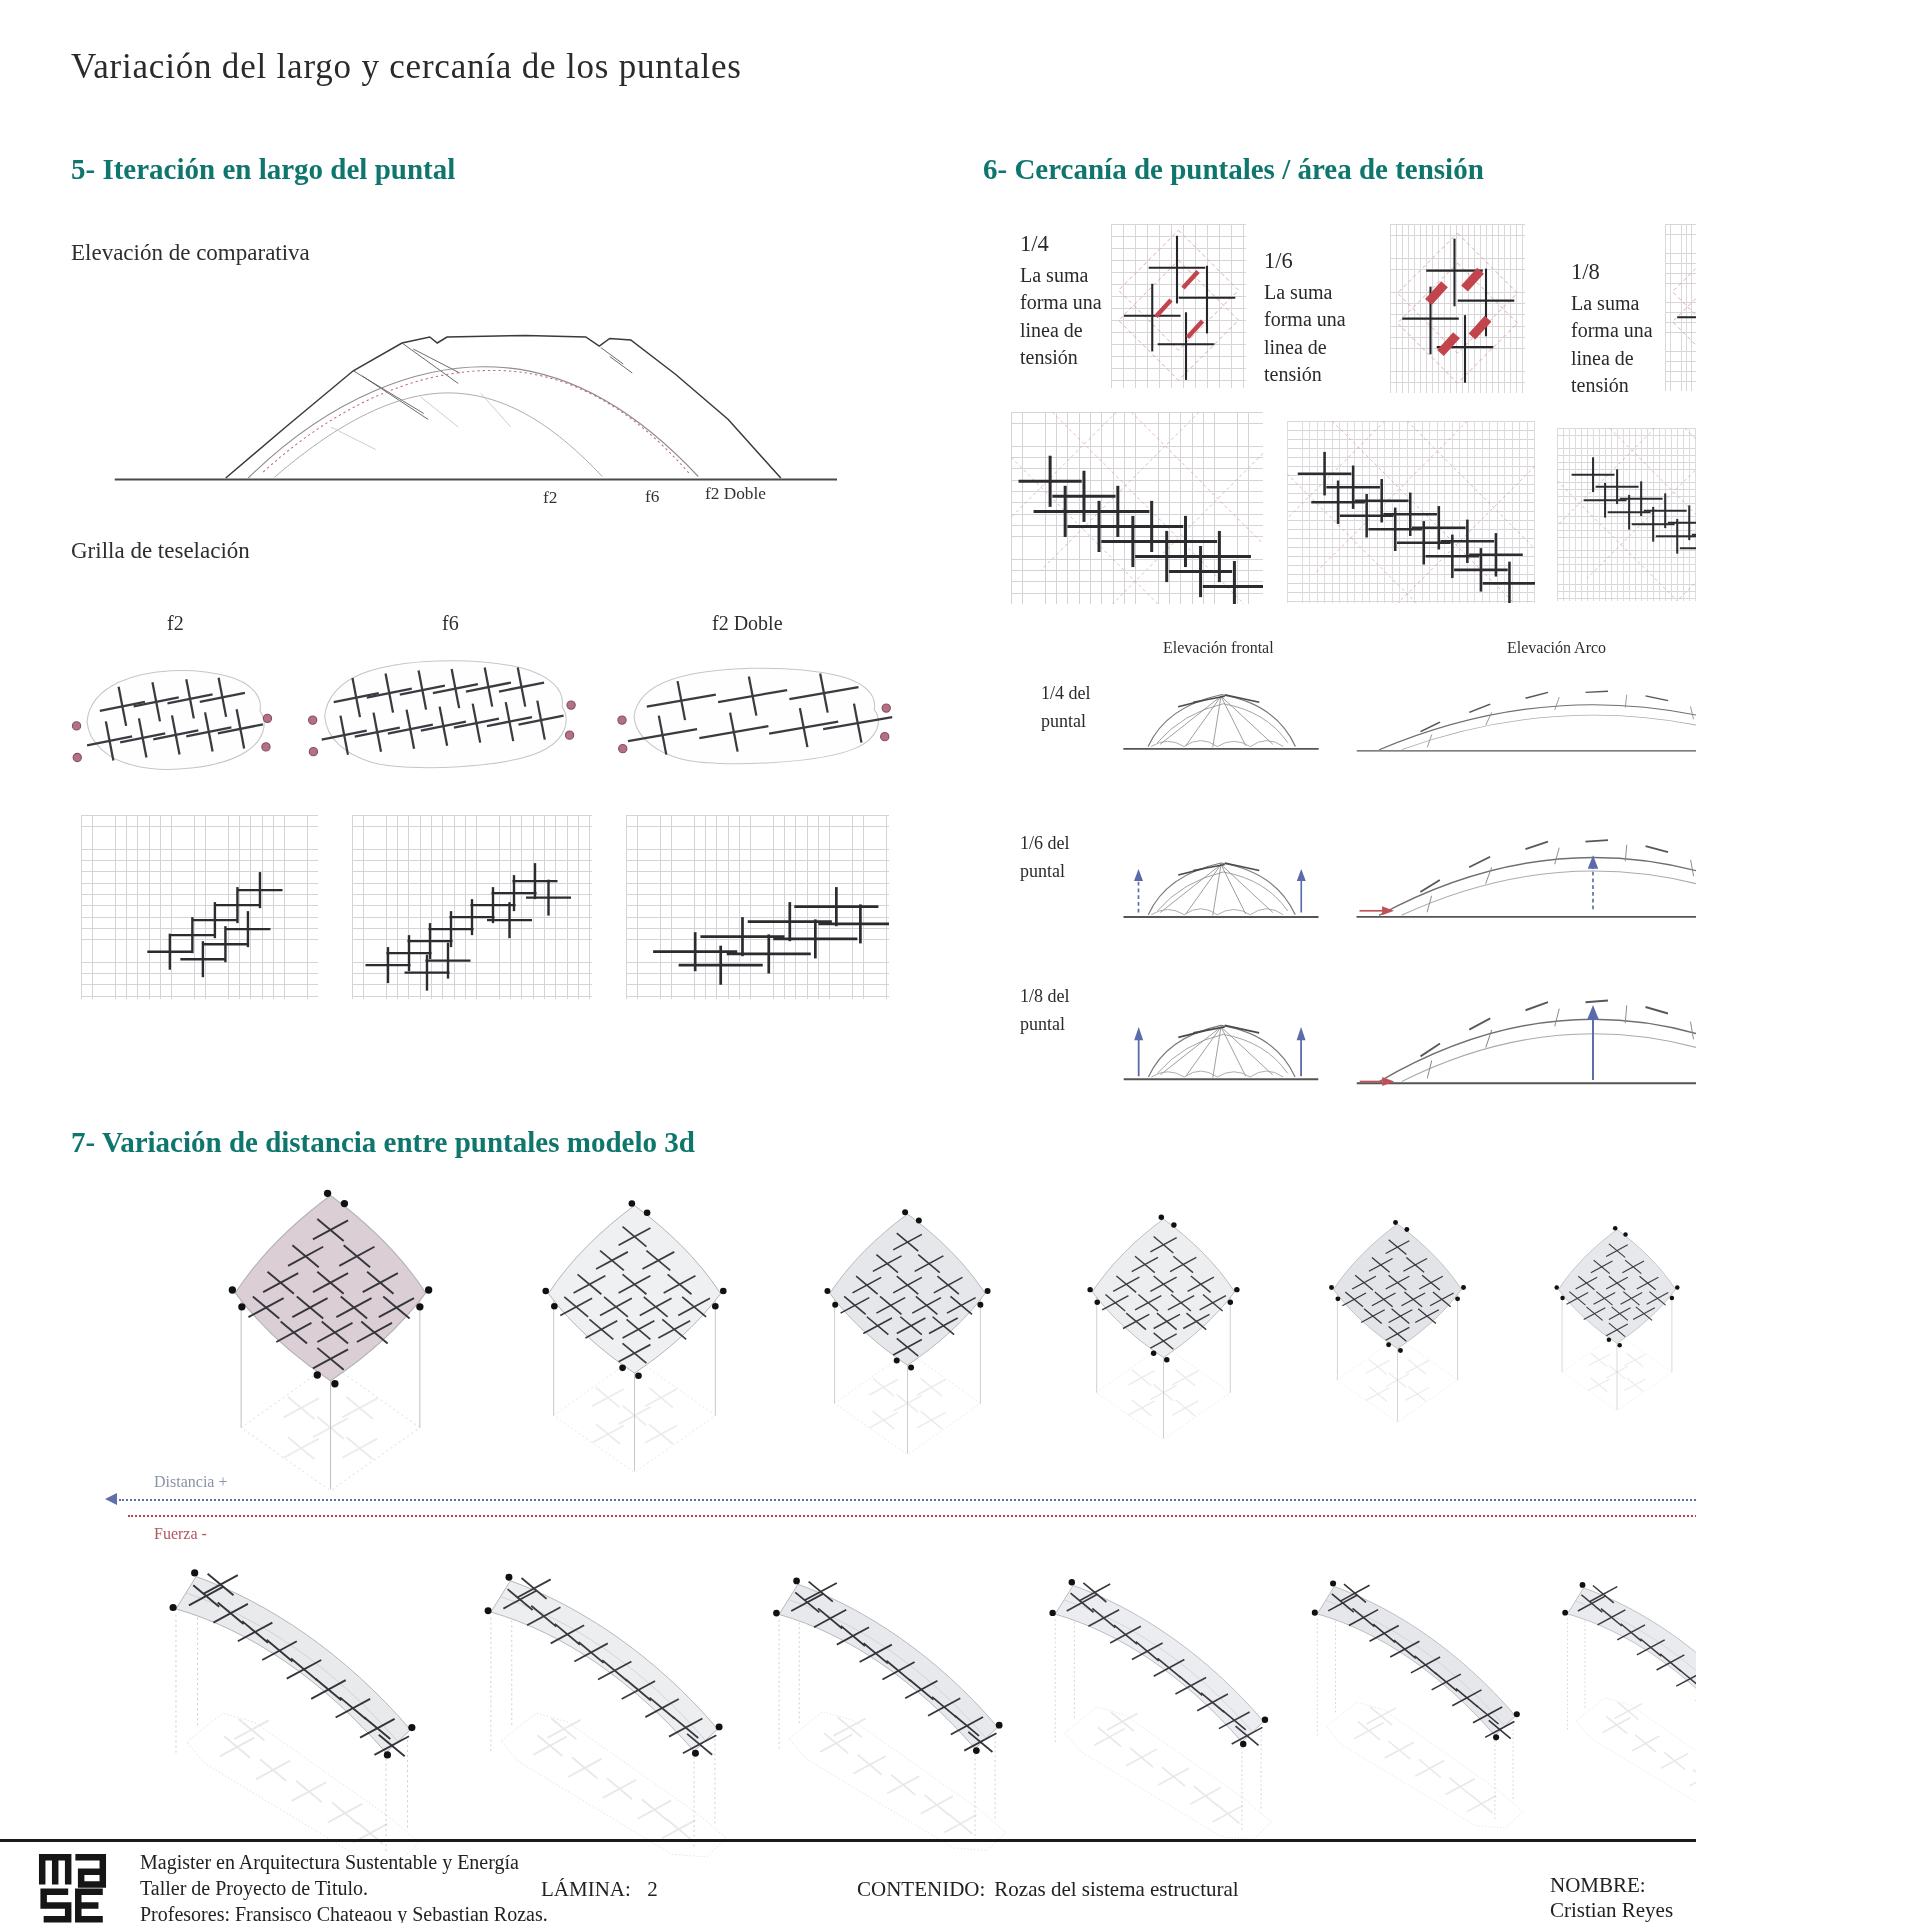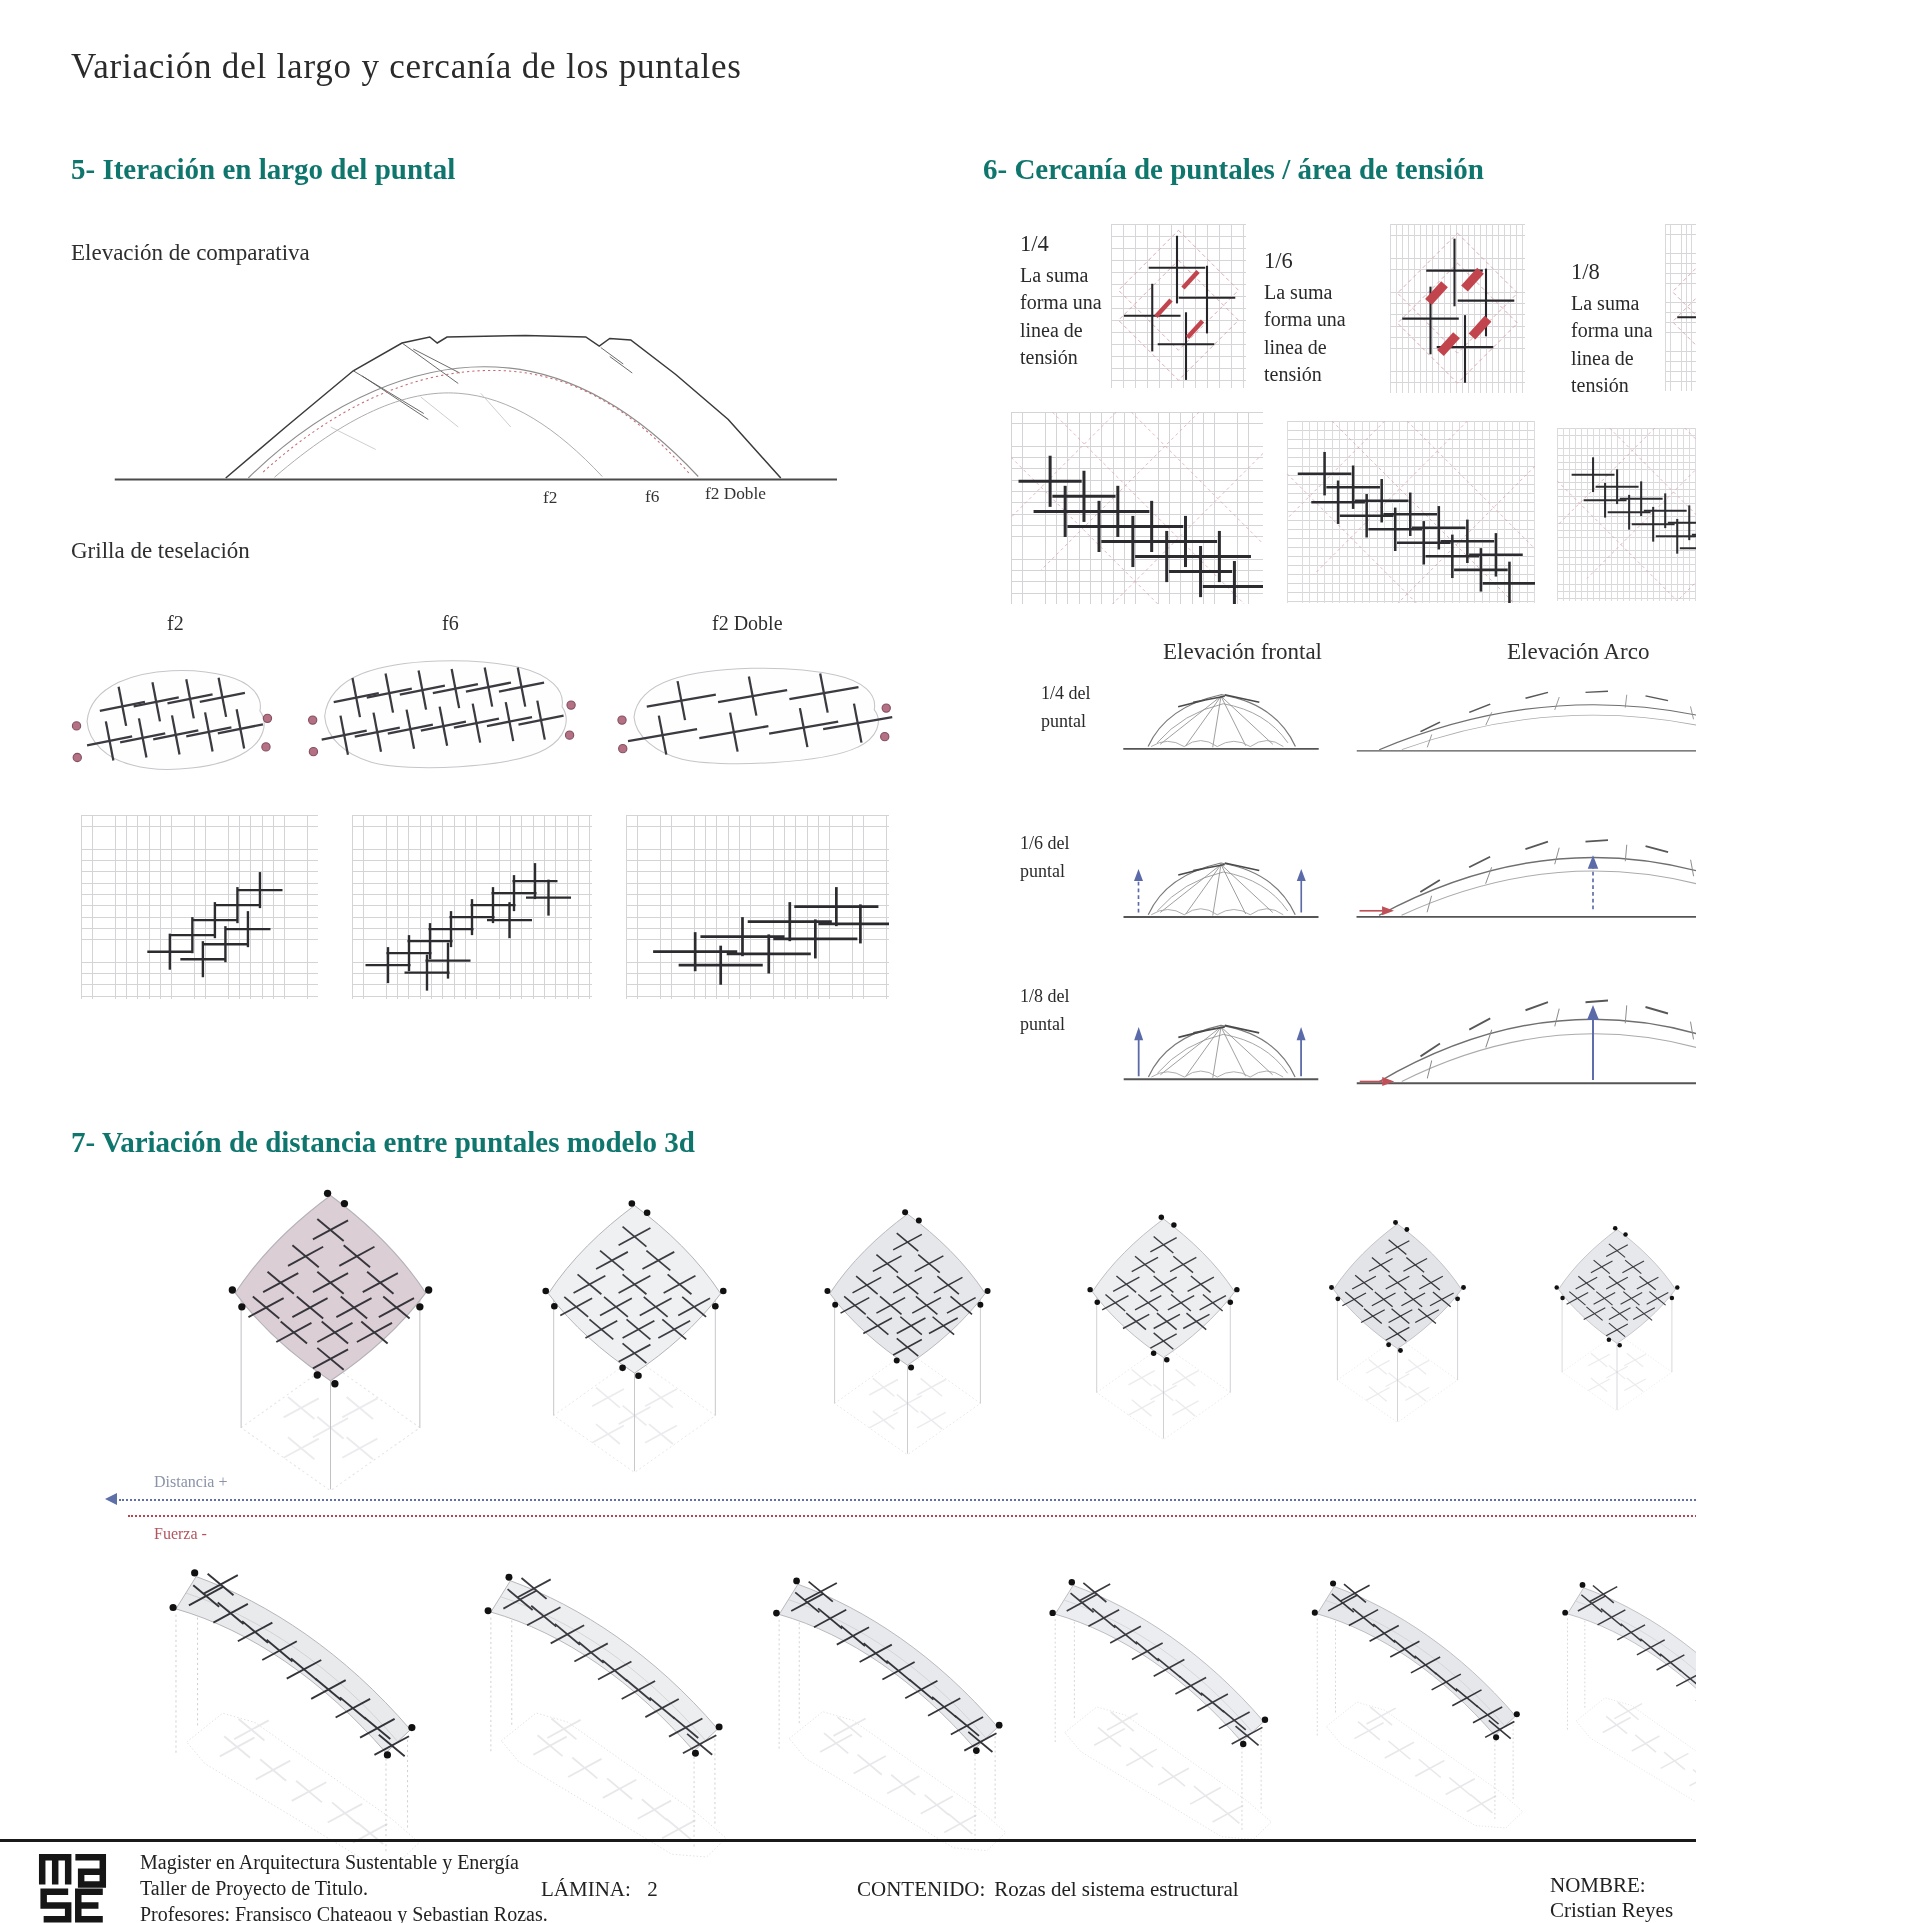--- a/index.html
+++ b/index.html
@@ -7,21 +7,21 @@
          font-family:"Liberation Serif","DejaVu Serif",serif;color:#1f1f1f;}
   .abs{position:absolute;}
   .title{font-size:35px;letter-spacing:0.8px;color:#2a2a2a;}
   .h2{font-size:29px;font-weight:bold;color:#0f766e;text-align:center;}
   .cap{font-size:23px;color:#2e2e2e;}
   .small{font-size:17.3px;color:#333;}
   .tlabel{font-size:20px;color:#2e2e2e;}
   .frac-label{font-size:22.5px;color:#2a2a2a;margin-bottom:4.5px;}
   .frac-cap{font-size:20px;line-height:1.38;color:#2a2a2a;width:113px;}
   .rowlabel{font-size:18px;color:#2a2a2a;width:78px;line-height:1.55;}
-  .colhead{font-size:23px;color:#2e2e2e;}
+  .colhead{font-size:16px;color:#2e2e2e;}
   .axis-label{font-size:16px;}
   .dist{color:#8b93a8;}
   .fuer{color:#b2555e;}
   .dotline-blue{border-top:2.3px dotted #5f6fa8;height:0;}
   .dotline-red{border-top:2.3px dotted #b8454f;height:0;}
   .tri-left{width:0;height:0;border-top:6.8px solid transparent;border-bottom:6.8px solid transparent;border-right:12px solid #5f6fa8;}
   .tri-right{width:0;height:0;border-top:6.8px solid transparent;border-bottom:6.8px solid transparent;border-left:12px solid #b8454f;}
   .gridbg{background-color:#fff;background-image:
     repeating-linear-gradient(to right,#d4d4d6 0 0.8px,transparent 0.8px 11.3px),
     repeating-linear-gradient(to bottom,#d4d4d6 0 0.8px,transparent 0.8px 11.3px);}

